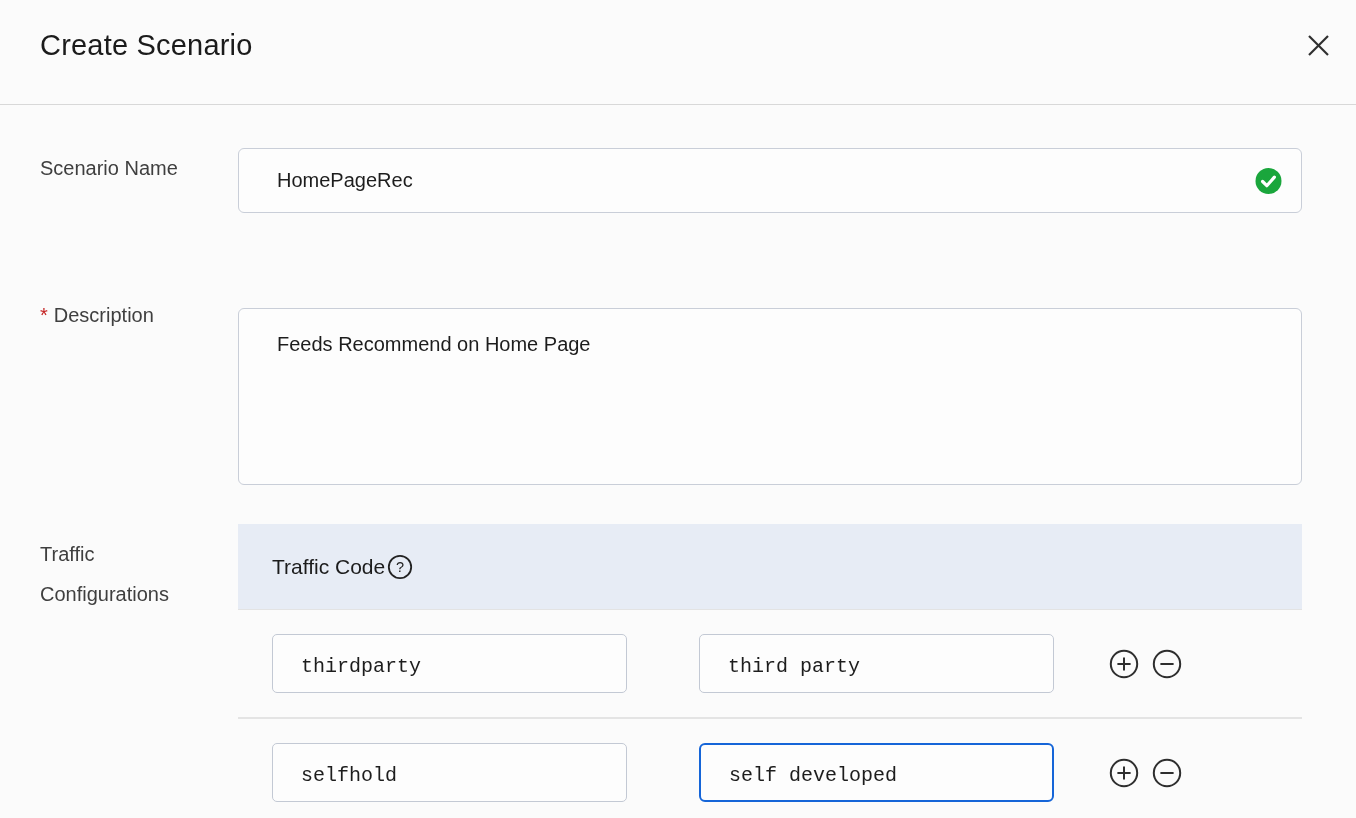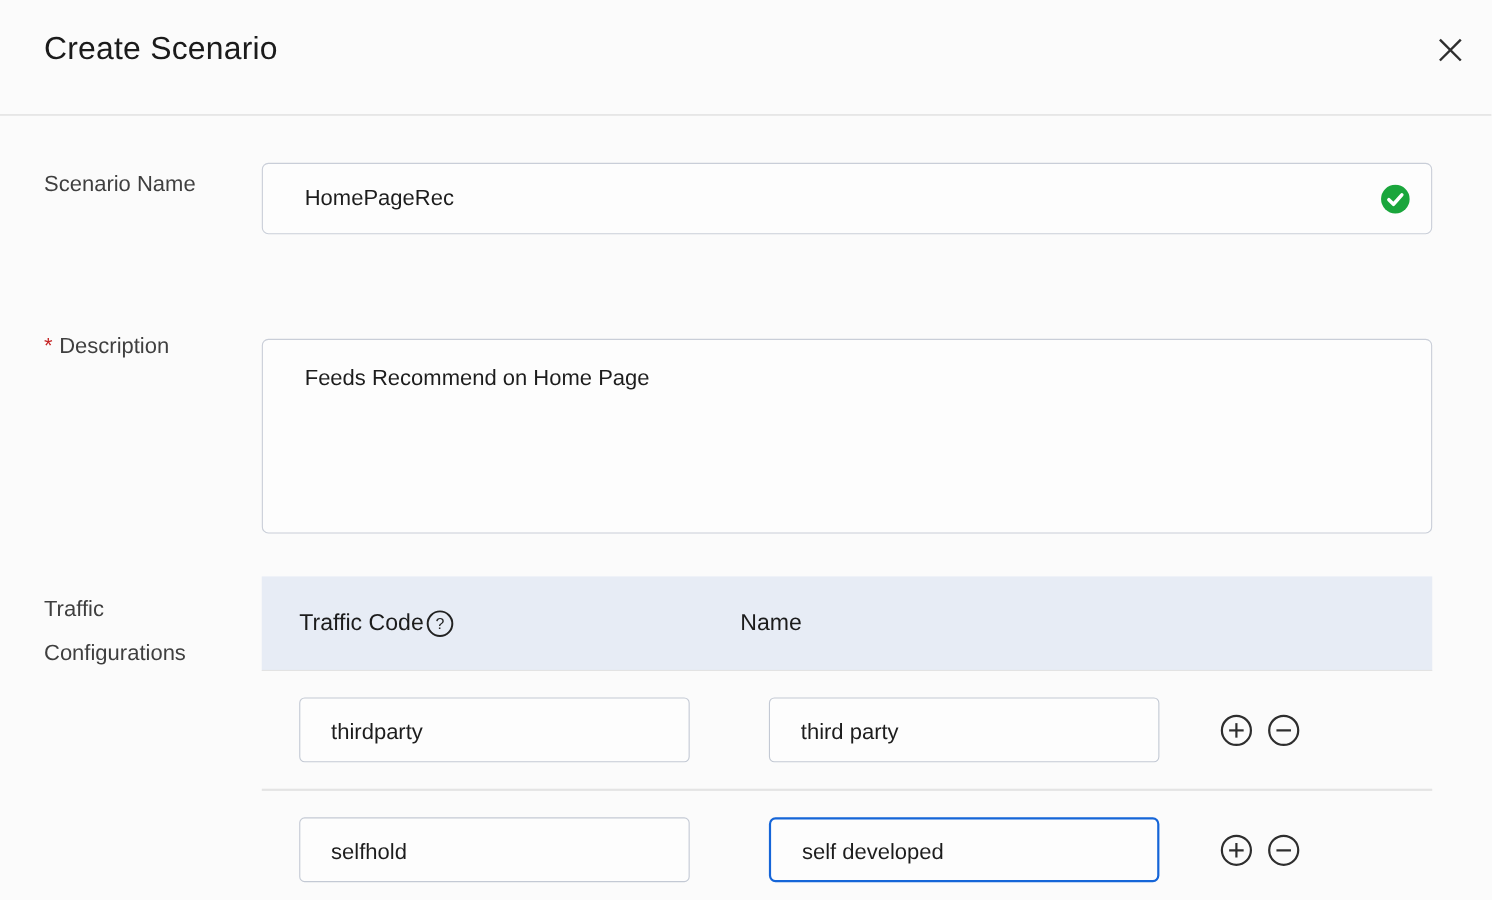--- a/index.html
+++ b/index.html
@@ -85,21 +85,21 @@
     display: grid; grid-template-columns: 427px 433px 1fr;
     align-items: center;
     height: 109px;
     border-bottom: 2px solid #e4e4e4;
   }
   .cell-input {
     width: 355px; height: 59px;
     margin-left: 34px;
     border: 1px solid #c3c9d4; border-radius: 5px;
     background: #fdfdfd;
-    font-family: Liberation Sans, sans-serif;
+    font-family: Liberation Mono, monospace;
     font-size: 20px; color: #1d1d1d;
     padding: 6px 20px 0 28px;
     outline: none;
   }
   .cell-input.focused {
     border: 2px solid #1565d8;
     border-radius: 6px;
   }
   .row-actions { display: flex; align-items: center; gap: 13px; padding-left: 11px; }
   .icon-btn { background: none; border: none; cursor: pointer; display: flex; padding: 0; }
@@ -148,23 +148,20 @@
       <div class="t-head">
         <div class="t-head-cell c1">
           <span>Traffic Code</span>
           <span class="help-icon">
             <svg width="26" height="26" viewBox="0 0 26 26">
               <circle cx="13" cy="13" r="11.2" fill="none" stroke="#222222" stroke-width="1.8"></circle>
               <text x="13" y="18.2" text-anchor="middle" font-family="Liberation Sans, sans-serif" font-size="14.5" fill="#222222">?</text>
             </svg>
           </span>
         </div>
-        <div class="t-head-cell c2">
-          <span>Name</span>
-        </div>
         <div class="t-head-cell c3"></div>
       </div>
       <div id="traffic-rows">
   <div class="t-row">
     <div>
       <input class="cell-input" type="text" value="thirdparty" style="">
     </div>
     <div>
       <input class="cell-input name-input" type="text" value="third party" style="">
     </div>

